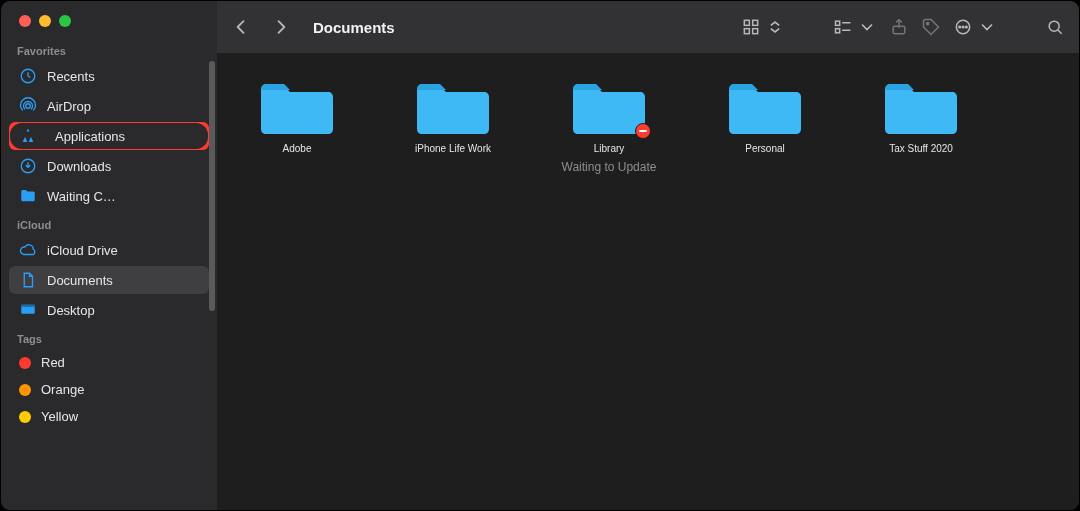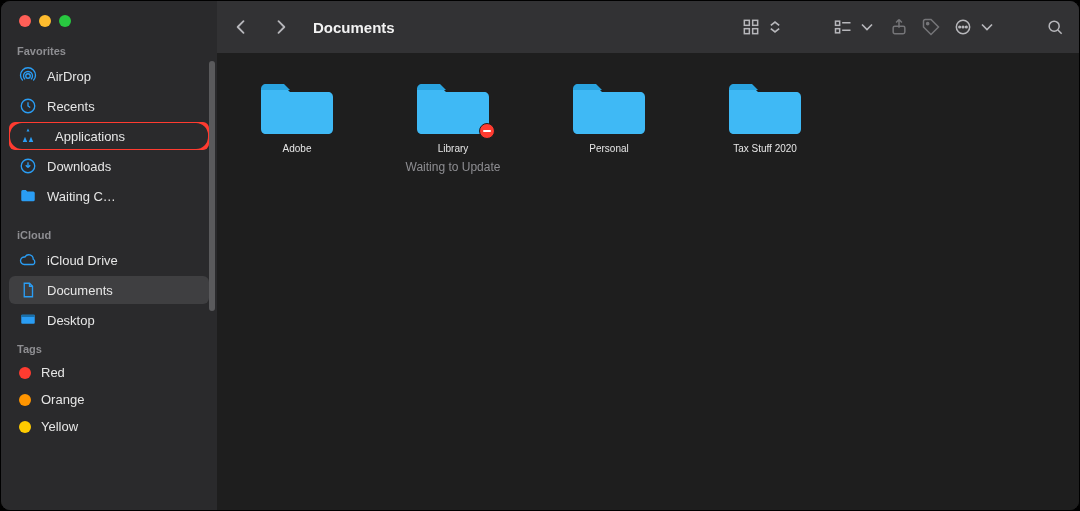--- a/index.html
+++ b/index.html
@@ -189,38 +189,38 @@
       <div class="dot red"></div>
       <div class="dot yellow"></div>
       <div class="dot green"></div>
     </div>
 
     <div class="section-label">Favorites</div>
 
     <div class="side-item">
       <span class="side-icon">
         <svg viewBox="0 0 24 24" fill="none" stroke="currentColor" stroke-width="1.8">
+            <circle cx="12" cy="12" r="9"></circle>
+            <path d="M12 7v5l3 2"></path>
+          </svg>
+      </span>
+      <span>Recents</span>
+    </div>
+
+    <div class="side-item">
+      <span class="side-icon">
+        <svg viewBox="0 0 24 24" fill="none" stroke="currentColor" stroke-width="1.8">
             <circle cx="12" cy="12" r="3"></circle>
             <path d="M5 18c-2-2-3-4.5-3-7a10 10 0 0 1 20 0c0 2.5-1 5-3 7"></path>
             <path d="M8 16.5c-1.2-1.2-2-2.8-2-4.5a6 6 0 0 1 12 0c0 1.7-.8 3.3-2 4.5"></path>
           </svg>
       </span>
       <span>AirDrop</span>
     </div>
 
-    <div class="side-item">
-      <span class="side-icon">
-        <svg viewBox="0 0 24 24" fill="none" stroke="currentColor" stroke-width="1.8">
-            <circle cx="12" cy="12" r="9"></circle>
-            <path d="M12 7v5l3 2"></path>
-          </svg>
-      </span>
-      <span>Recents</span>
-    </div>
-
     <div class="side-item highlighted">
       <span class="side-icon">
         <svg viewBox="0 0 24 24" fill="currentColor">
             <path d="M12 2l2 4h-4l2-4zM5 20l3-7 3 7H5zm8 0l3-7 3 7h-6z"></path>
           </svg>
       </span>
       <span>Applications</span>
     </div>
 
     <div class="side-item">
@@ -235,21 +235,21 @@
 
     <div class="side-item">
       <span class="side-icon">
         <svg viewBox="0 0 24 24" fill="currentColor">
             <path d="M3 6a2 2 0 0 1 2-2h4l2 2h8a2 2 0 0 1 2 2v9a2 2 0 0 1-2 2H5a2 2 0 0 1-2-2V6z"></path>
           </svg>
       </span>
       <span>Waiting C…</span>
     </div>
 
-    <div class="section-label" style="margin-top:10px">iCloud</div>
+    <div class="section-label" style="">iCloud</div>
 
     <div class="side-item">
       <span class="side-icon">
         <svg viewBox="0 0 24 24" fill="none" stroke="currentColor" stroke-width="1.8">
             <path d="M7 18a5 5 0 1 1 .8-9.94A6 6 0 0 1 19 11a4 4 0 0 1 0 7H7z"></path>
           </svg>
       </span>
       <span>iCloud Drive</span>
     </div>
 
@@ -376,48 +376,57 @@
       <div class="folder-cell">
         <div class="folder-icon-wrap">
           <svg viewBox="0 0 76 58" width="76" height="58">
               <path fill="#3fb9f5" d="M2 12c0-3 2-5 5-5h18l6 6h38c3 0 5 2 5 5v32c0 3-2 5-5 5H7c-3 0-5-2-5-5V12z"></path>
               <path fill="#2aa4e0" d="M2 10c0-3 2-5 5-5h18l6 6H2v-1z"></path>
             </svg>
         </div>
         <div class="folder-label">Adobe</div>
       </div>
 
-
       <div class="folder-cell">
         <div class="folder-icon-wrap">
           <svg viewBox="0 0 76 58" width="76" height="58">
               <path fill="#3fb9f5" d="M2 12c0-3 2-5 5-5h18l6 6h38c3 0 5 2 5 5v32c0 3-2 5-5 5H7c-3 0-5-2-5-5V12z"></path>
               <path fill="#2aa4e0" d="M2 10c0-3 2-5 5-5h18l6 6H2v-1z"></path>
             </svg>
-          <span class="badge"></span>
         </div>
-        <div class="folder-label">Library</div>
-        <div class="folder-sub">Waiting to Update</div>
+        <div class="folder-label">iPhone Life Work</div>
       </div>
 
       <div class="folder-cell">
         <div class="folder-icon-wrap">
           <svg viewBox="0 0 76 58" width="76" height="58">
               <path fill="#3fb9f5" d="M2 12c0-3 2-5 5-5h18l6 6h38c3 0 5 2 5 5v32c0 3-2 5-5 5H7c-3 0-5-2-5-5V12z"></path>
               <path fill="#2aa4e0" d="M2 10c0-3 2-5 5-5h18l6 6H2v-1z"></path>
             </svg>
+          <span class="badge"></span>
         </div>
-        <div class="folder-label">Personal</div>
+        <div class="folder-label">Library</div>
+        <div class="folder-sub">Waiting to Update</div>
       </div>
 
       <div class="folder-cell">
         <div class="folder-icon-wrap">
           <svg viewBox="0 0 76 58" width="76" height="58">
               <path fill="#3fb9f5" d="M2 12c0-3 2-5 5-5h18l6 6h38c3 0 5 2 5 5v32c0 3-2 5-5 5H7c-3 0-5-2-5-5V12z"></path>
               <path fill="#2aa4e0" d="M2 10c0-3 2-5 5-5h18l6 6H2v-1z"></path>
             </svg>
         </div>
+        <div class="folder-label">Personal</div>
+      </div>
+
+      <div class="folder-cell">
+        <div class="folder-icon-wrap">
+          <svg viewBox="0 0 76 58" width="76" height="58">
+              <path fill="#3fb9f5" d="M2 12c0-3 2-5 5-5h18l6 6h38c3 0 5 2 5 5v32c0 3-2 5-5 5H7c-3 0-5-2-5-5V12z"></path>
+              <path fill="#2aa4e0" d="M2 10c0-3 2-5 5-5h18l6 6H2v-1z"></path>
+            </svg>
+        </div>
         <div class="folder-label">Tax Stuff 2020</div>
       </div>
     </div>
   </div>
 
 </div>
 
 </body></html>

